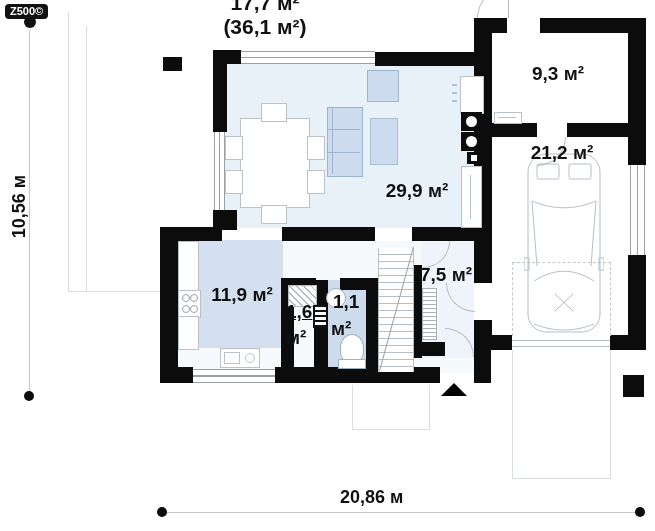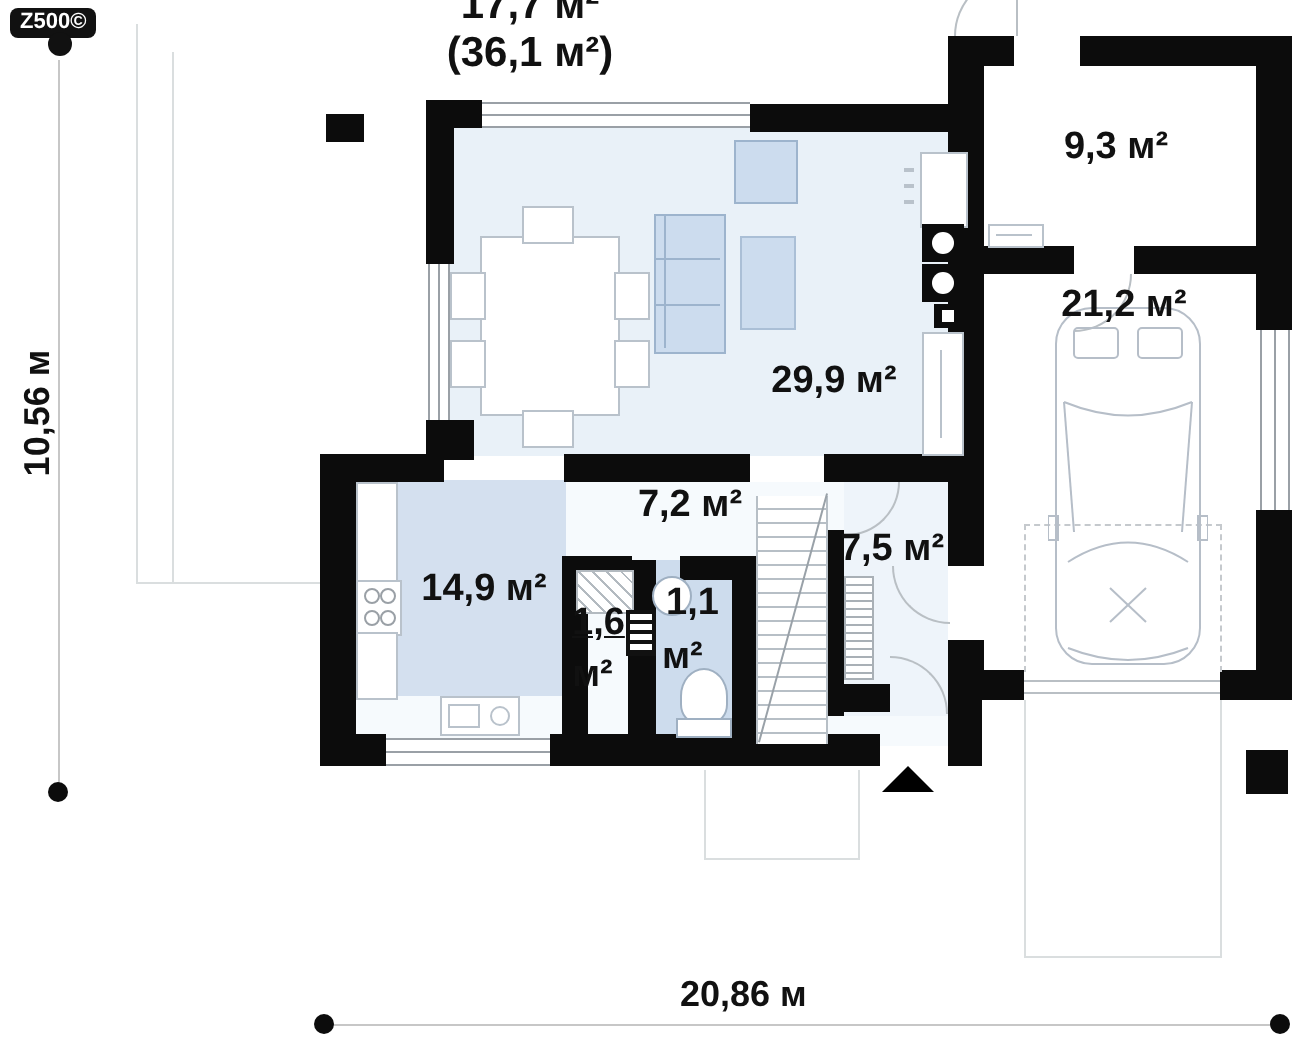--- a/index.html
+++ b/index.html
@@ -203,21 +203,20 @@
       <rect x="75" y="112" width="5" height="12"></rect>
       <path d="M31,148 L49,165"></path>
       <path d="M49,148 L31,165"></path>
       <path d="M10,178 C30,186 50,186 70,178"></path>
     </g>
   </svg>
 
   <div class="lbl" style="left:372px;top:180px;width:90px;">29,9 м²</div>
   <div class="lbl" style="left:513px;top:63px;width:90px;">9,3 м²</div>
   <div class="lbl" style="left:512px;top:142px;width:100px;">21,2 м²</div>
-  <div class="lbl" style="left:302px;top:242px;width:86px;">7,2 м²</div>
-  <div class="lbl" style="left:197px;top:284px;width:90px;">14,9 м²</div>
+  <div class="lbl" style="left:197px;top:284px;width:90px;">11,9 м²</div>
   <div class="lbl lbl-sm" style="left:286px;top:301px;text-decoration:underline;">1,6</div>
   <div class="lbl lbl-sm" style="left:286px;top:327px;">м²</div>
   <div class="lbl lbl-sm" style="left:333px;top:291px;">1,1</div>
   <div class="lbl lbl-sm" style="left:331px;top:318px;">м²</div>
   <div class="lbl" style="left:410px;top:264px;width:72px;">7,5 м²</div>
 
 </div>
 
 </body></html>

